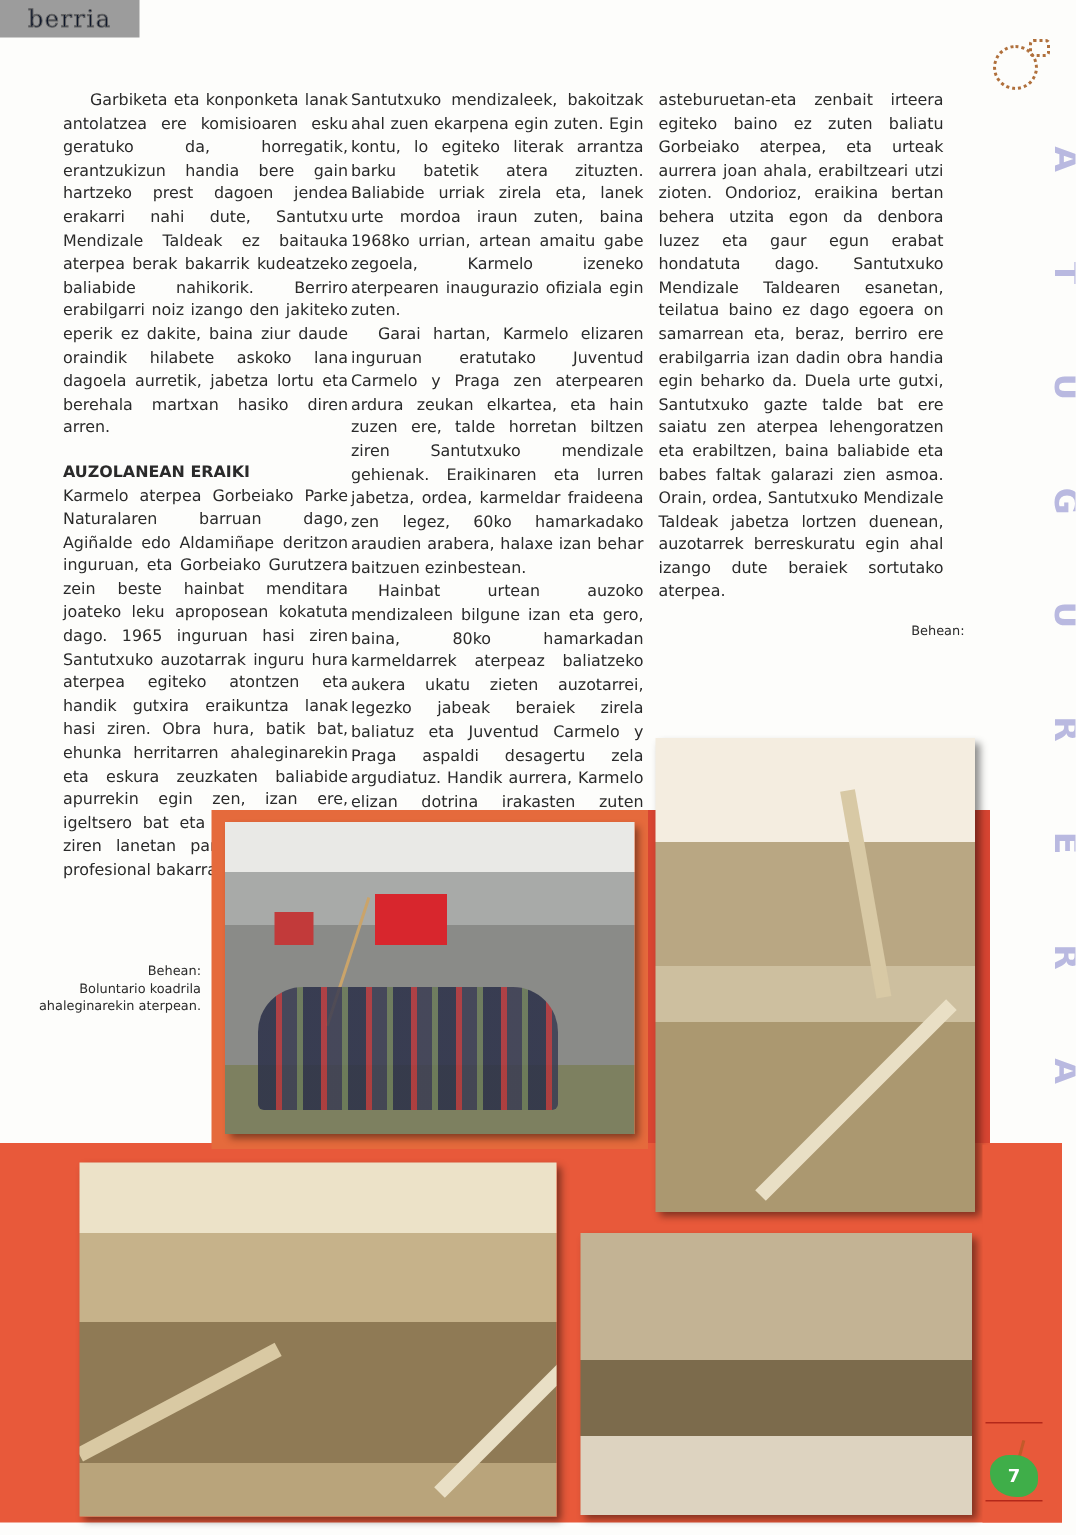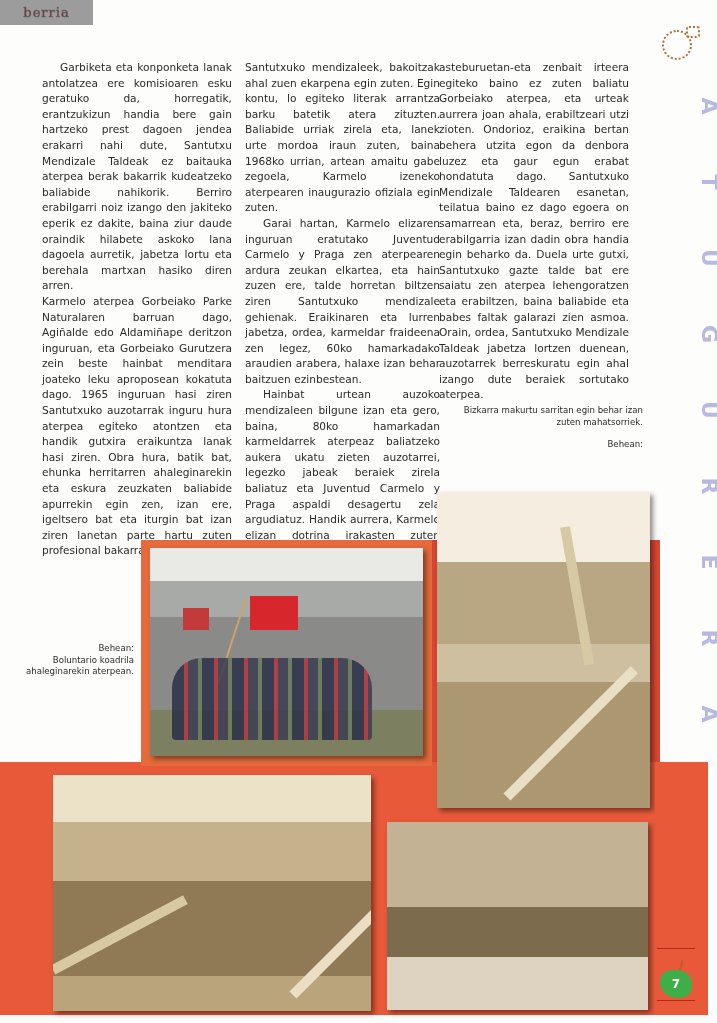--- a/index.html
+++ b/index.html
@@ -1,24 +1,24 @@
 <!DOCTYPE html>
 <html><head>
 <meta charset="utf-8">
 <style>
   html,body{margin:0;padding:0;}
   body{width:717px;height:1023px;position:relative;background:#fdfdfb;overflow:hidden;font-family:"DejaVu Sans",sans-serif;color:#2a2a2a;}
   .logo{position:absolute;left:0;top:0;width:93px;height:25px;background:#9c9c9c;display:flex;align-items:center;justify-content:center;}
-  .logo span{font-family:"DejaVu Serif",serif;font-size:13px;color:#7f1d1d;letter-spacing:1px;-webkit-text-stroke:0.6px #666;}
+  .logo span{font-family:"DejaVu Serif",serif;font-size:16px;color:#0f172a;letter-spacing:1px;-webkit-text-stroke:0.6px #666;}
   .col{position:absolute;top:60px;font-size:10.6px;line-height:15.6px;text-align:justify;}
   .col p{margin:0;text-indent:18px;}
   .col p.noindent{text-indent:0;}
   .col h3{margin:14px 0 0 0;font-size:10.6px;font-weight:bold;line-height:15.6px;}
   #col1{left:42px;width:190px;}
-  #col2{left:245px;width:195px;}
+  #col2{left:234px;width:195px;}
   #col3{left:439px;width:190px;}
   .orange-main{position:absolute;left:0;top:762px;width:708px;height:253px;background:#e8593a;}
   .orange-strip{position:absolute;left:430px;top:540px;width:230px;height:230px;background:#d84532;}
   .orange-right{position:absolute;left:655px;top:763px;width:53px;height:252px;background:#e8593a;}
   .frame-orange{position:absolute;left:141px;top:540px;width:291px;height:226px;background:#e56a3c;}
   .photo{position:absolute;box-shadow:3px 3px 5px rgba(0,0,0,0.45);overflow:hidden;}
   #photo-group{left:150px;top:548px;width:273px;height:208px;background:linear-gradient(#e9e9e6 0 16%,#a8aaa8 16% 33%,#8a8b88 33% 78%,#7d8060 78%);}
   #photo-builder{left:437px;top:492px;width:213px;height:316px;background:linear-gradient(#f4ede0 0 22%,#b9a783 22% 48%,#cdbf9f 48% 60%,#ab9870 60%);}
   #photo-workers{left:53px;top:775px;width:318px;height:236px;background:linear-gradient(#ece2c8 0 20%,#c6b28a 20% 45%,#8f7a55 45% 85%,#b9a47b 85%);}
   #photo-hill{left:387px;top:822px;width:261px;height:188px;background:linear-gradient(#c3b394 0 45%,#7c6b4c 45% 72%,#ddd3c0 72%);}
@@ -56,35 +56,35 @@
   <span>G</span>
   <span>U</span>
   <span>R</span>
   <span>E</span>
   <span>R</span>
   <span>A</span>
 </div>
 
 <div class="col" id="col1">
   <p>Garbiketa eta konponketa lanak antolatzea ere komisioaren esku geratuko da, horregatik, erantzukizun handia bere gain hartzeko prest dagoen jendea erakarri nahi dute, Santutxu Mendizale Taldeak ez baitauka aterpea berak bakarrik kudeatzeko baliabide nahikorik. Berriro erabilgarri noiz izango den jakiteko eperik ez dakite, baina ziur daude oraindik hilabete askoko lana dagoela aurretik, jabetza lortu eta berehala martxan hasiko diren arren.</p>
+  <h3>AUZOLANEAN ERAIKI</h3>
   <p class="noindent">Karmelo aterpea Gorbeiako Parke Naturalaren barruan dago, Agiñalde edo Aldamiñape deritzon inguruan, eta Gorbeiako Gurutzera zein beste hainbat menditara joateko leku aproposean kokatuta dago. 1965 inguruan hasi ziren Santutxuko auzotarrak inguru hura aterpea egiteko atontzen eta handik gutxira eraikuntza lanak hasi ziren. Obra hura, batik bat, ehunka herritarren ahaleginarekin eta eskura zeuzkaten baliabide apurrekin egin zen, izan ere, igeltsero bat eta iturgin bat izan ziren lanetan parte hartu zuten profesional bakarrak. Beraz,</p>
 </div>
 
 <div class="col" id="col2">
   <p class="noindent">Santutxuko mendizaleek, bakoitzak ahal zuen ekarpena egin zuten. Egin kontu, lo egiteko literak arrantza barku batetik atera zituzten. Baliabide urriak zirela eta, lanek urte mordoa iraun zuten, baina 1968ko urrian, artean amaitu gabe zegoela, Karmelo izeneko aterpearen inaugurazio ofiziala egin zuten.</p>
   <p>Garai hartan, Karmelo elizaren inguruan eratutako Juventud Carmelo y Praga zen aterpearen ardura zeukan elkartea, eta hain zuzen ere, talde horretan biltzen ziren Santutxuko mendizale gehienak. Eraikinaren eta lurren jabetza, ordea, karmeldar fraideena zen legez, 60ko hamarkadako araudien arabera, halaxe izan behar baitzuen ezinbestean.</p>
   <p>Hainbat urtean auzoko mendizaleen bilgune izan eta gero, baina, 80ko hamarkadan karmeldarrek aterpeaz baliatzeko aukera ukatu zieten auzotarrei, legezko jabeak beraiek zirela baliatuz eta Juventud Carmelo y Praga aspaldi desagertu zela argudiatuz. Handik aurrera, Karmelo elizan dotrina irakasten zuten taldeek</p>
 </div>
 
 <div class="col" id="col3">
   <p class="noindent">asteburuetan-eta zenbait irteera egiteko baino ez zuten baliatu Gorbeiako aterpea, eta urteak aurrera joan ahala, erabiltzeari utzi zioten. Ondorioz, eraikina bertan behera utzita egon da denbora luzez eta gaur egun erabat hondatuta dago. Santutxuko Mendizale Taldearen esanetan, teilatua baino ez dago egoera on samarrean eta, beraz, berriro ere erabilgarria izan dadin obra handia egin beharko da. Duela urte gutxi, Santutxuko gazte talde bat ere saiatu zen aterpea lehengoratzen eta erabiltzen, baina baliabide eta babes faltak galarazi zien asmoa. Orain, ordea, Santutxuko Mendizale Taldeak jabetza lortzen duenean, auzotarrek berreskuratu egin ahal izango dute beraiek sortutako aterpea.</p>
 </div>
 
 <div class="caption" id="cap-right">
-  <p>Bizkarra makurtu sarritan egin behar izan zuten mahatsorriek.</p>
   <p style="margin-top:11px">Behean:</p>
 </div>
 
 <div class="caption" id="cap-left">
   <p style="margin-top:11px">Behean:</p>
   <p>Boluntario koadrila ahaleginarekin aterpean.</p>
 </div>
 
 <div class="orange-strip"></div>
 <div class="orange-main"></div>

